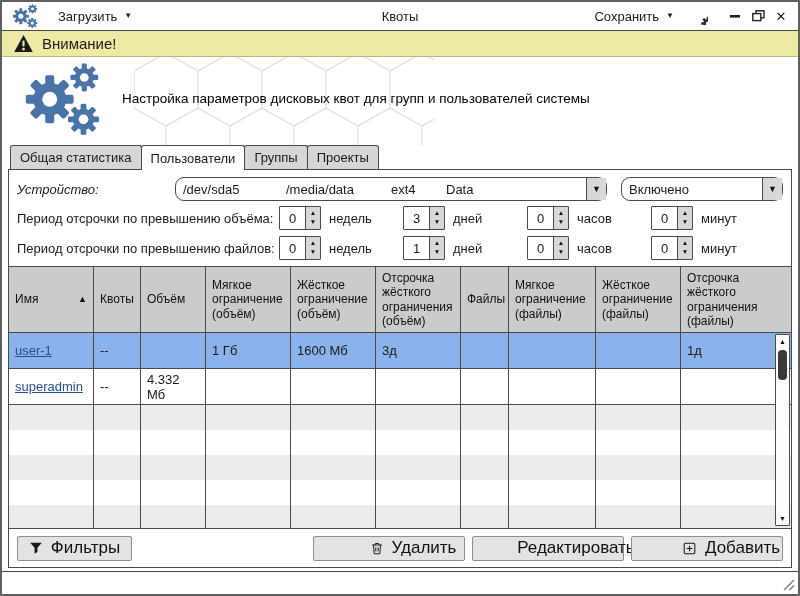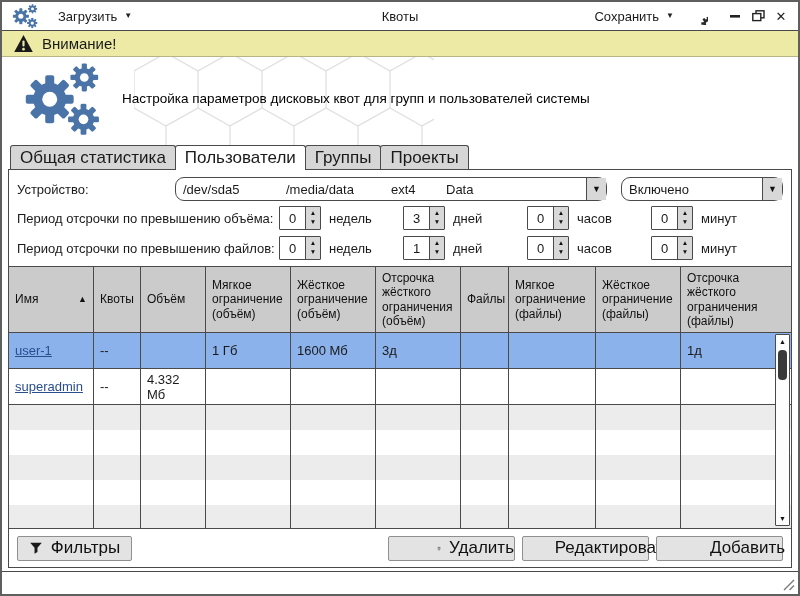--- a/index.html
+++ b/index.html
@@ -22,28 +22,28 @@
   
   .warnbar{height:26px;min-height:26px;background:#edeaa6;border-bottom:1px solid #b9b487;display:flex;align-items:center;padding:0 12px;gap:9px;}
   .warnbar span{font-size:15px;}
   
   .apphdr{height:88px;min-height:88px;position:relative;overflow:hidden;}
   .hexbg{position:absolute;left:132px;top:-6px;right:6px;height:100px;opacity:.85;}
   .apphdr-icon{position:absolute;left:22px;top:6px;}
   .apphdr-text{position:absolute;left:120px;top:34px;font-size:13.5px;color:#000000;}
   
   .tabs{height:24px;min-height:24px;display:flex;align-items:flex-end;padding-left:8px;position:relative;z-index:3;}
-  .tab{height:24px;display:flex;align-items:center;padding:8px 9px;font-size:17px;
+  .tab{height:24px;display:flex;align-items:center;padding:8px 9px;font-size:13px;
        border:1px solid #4a4a4a;border-bottom:none;background:#d6d6d6;border-radius:3px 3px 0 0;margin-right:-1px;}
   .tab.active{background:#fff;height:25px;margin-bottom:-1px;z-index:4;}
   
   .panel{flex:1;margin:0 6px;border:1px solid #4a4a4a;display:flex;flex-direction:column;min-height:0;background:#fff;}
   .frow{display:flex;align-items:center;padding:0 8px;font-size:13px;}
   .device-row{height:33px;min-height:33px;padding-top:5px;}
-  .device-label{width:158px;}
+  .device-label{width:158px;font-style:italic;}
   .combo{height:24px;border:1px solid #4a4a4a;background:#fff;display:flex;align-items:center;border-radius:9px;}
   .combo-text{flex:1;display:flex;align-items:center;padding-left:7px;overflow:hidden;white-space:nowrap;}
   .combo-btn{width:20px;align-self:stretch;background:#d8d8d8;border-left:1px solid #4a4a4a;display:flex;align-items:center;justify-content:center;}
   .combo-btn .car{font-size:9px;color:#111;line-height:1;}
   .device-combo{flex:1;margin-right:14px;}
   .dpart1{width:103px;}.dpart2{width:105px;}.dpart3{width:55px;}
   .status-combo{width:162px;}
   .grace-row{height:30px;min-height:30px;}
   .grace-label{width:262px;}
   .spin-group{display:flex;align-items:center;width:124px;}
@@ -67,21 +67,21 @@
   .fill.odd{background:#ececec;}
   .cell-link{color:#2a4e8e;text-decoration:underline;cursor:pointer;}
   .vscroll{position:absolute;top:67px;right:1px;bottom:2px;width:15px;border:1px solid #4a4a4a;background:#fdfdfd;border-radius:1px;display:flex;flex-direction:column;align-items:center;}
   .sb-ar{height:13px;display:flex;align-items:center;justify-content:center;font-size:7px;color:#111;width:100%;}
   .sb-thumb{width:9px;height:30px;background:#3a3a3a;border-radius:4px;margin-top:2px;}
   .sb-sp{flex:1;}
   
   .actions{height:39px;min-height:39px;border-top:1px solid #4a4a4a;display:flex;align-items:center;padding:0 8px;gap:7px;}
   .btn{height:25px;background:#e3e3e3;border:1px solid #8f8f8f;border-radius:2px;display:flex;align-items:center;justify-content:center;gap:8px;font-size:17px;color:#111;cursor:default;}
   .btn-filters{width:115px;}
-  .btn-right{width:127px;padding-left:48px;}
+  .btn-right{width:152px;padding-left:48px;}
   .sp{flex:1;}
   
   .statusbar{height:23px;min-height:23px;border-top:1px solid #4a4a4a;margin-top:3px;position:relative;background:#fff;}
   .grip{position:absolute;right:3px;bottom:3px;}
 </style>
 </head>
 <body>
 
 <svg width="0" height="0" style="position:absolute">
   <defs>

